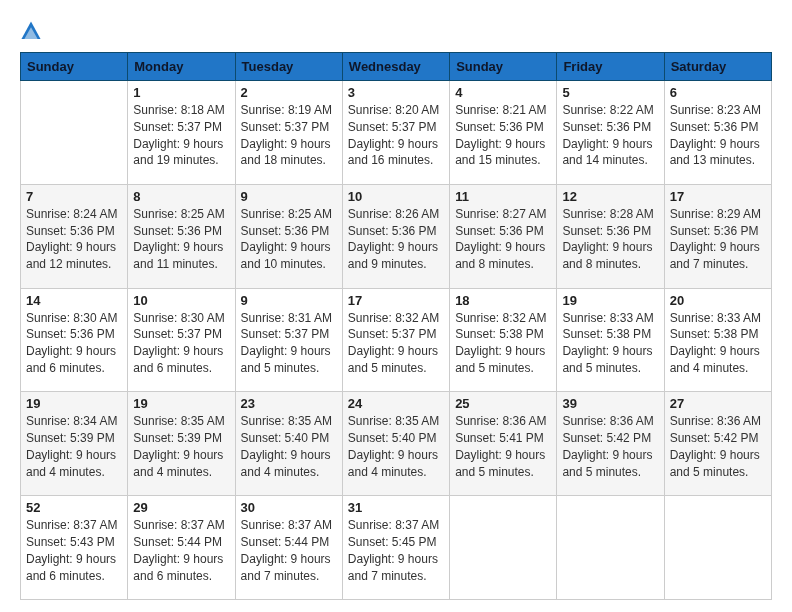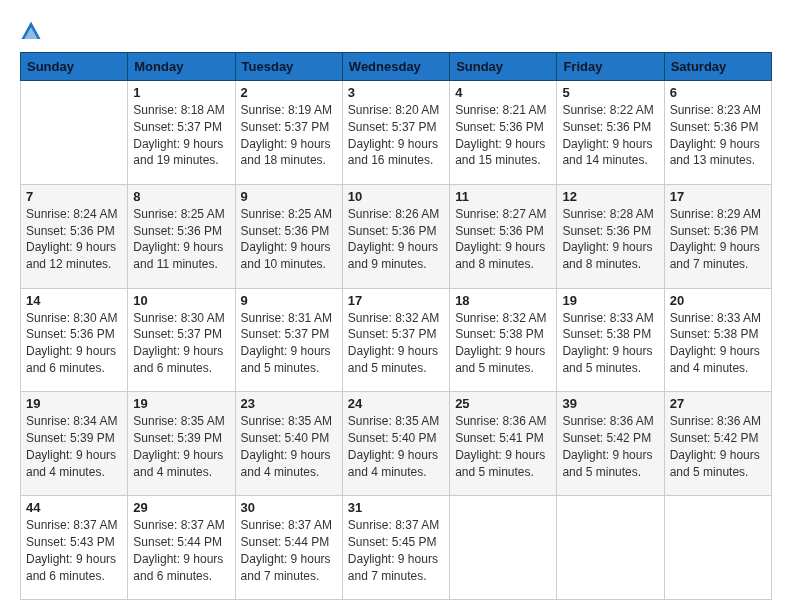--- a/index.html
+++ b/index.html
@@ -250,21 +250,21 @@
             <span class="day-number">39</span>
             <div class="cell-info">Sunrise: 8:36 AM<br>Sunset: 5:42 PM<br>Daylight: 9 hours<br>and 5 minutes.</div>
           </td>
           <td>
             <span class="day-number">27</span>
             <div class="cell-info">Sunrise: 8:36 AM<br>Sunset: 5:42 PM<br>Daylight: 9 hours<br>and 5 minutes.</div>
           </td>
         </tr>
         <tr>
           <td>
-            <span class="day-number">44</span>
+            <span class="day-number">52</span>
             <div class="cell-info">Sunrise: 8:37 AM<br>Sunset: 5:43 PM<br>Daylight: 9 hours<br>and 6 minutes.</div>
           </td>
           <td>
             <span class="day-number">29</span>
             <div class="cell-info">Sunrise: 8:37 AM<br>Sunset: 5:44 PM<br>Daylight: 9 hours<br>and 6 minutes.</div>
           </td>
           <td>
             <span class="day-number">30</span>
             <div class="cell-info">Sunrise: 8:37 AM<br>Sunset: 5:44 PM<br>Daylight: 9 hours<br>and 7 minutes.</div>
           </td>

